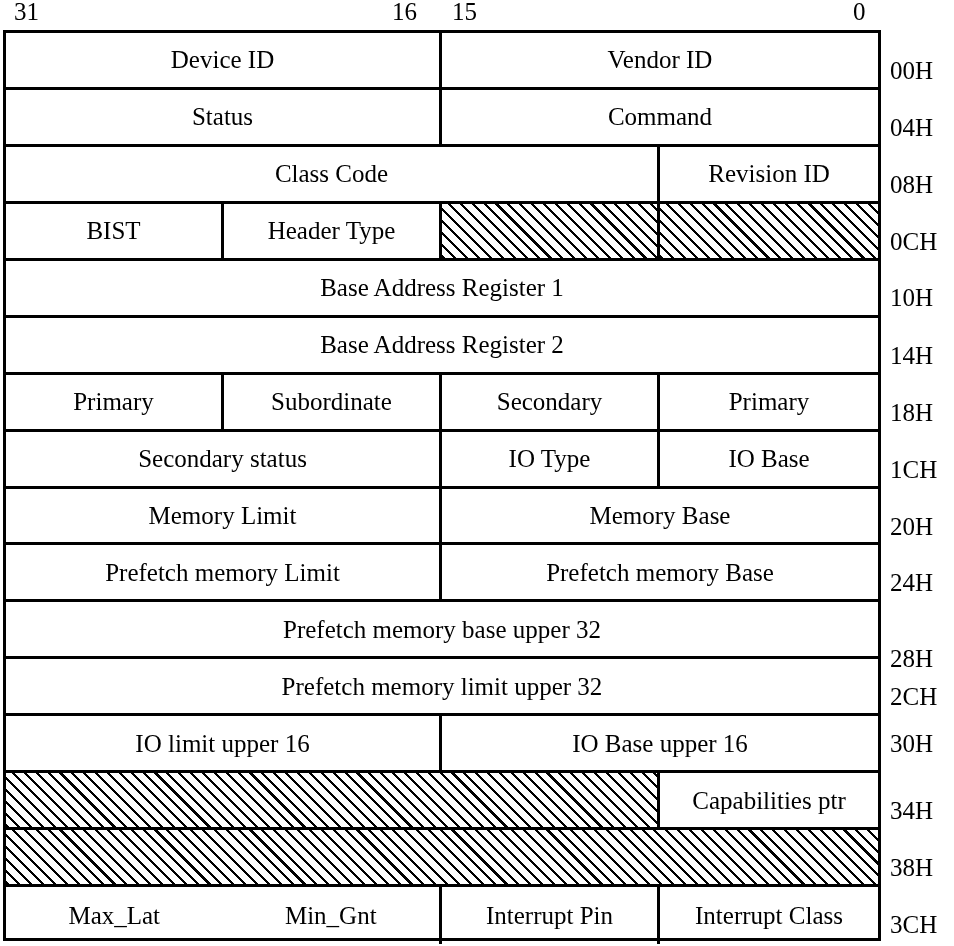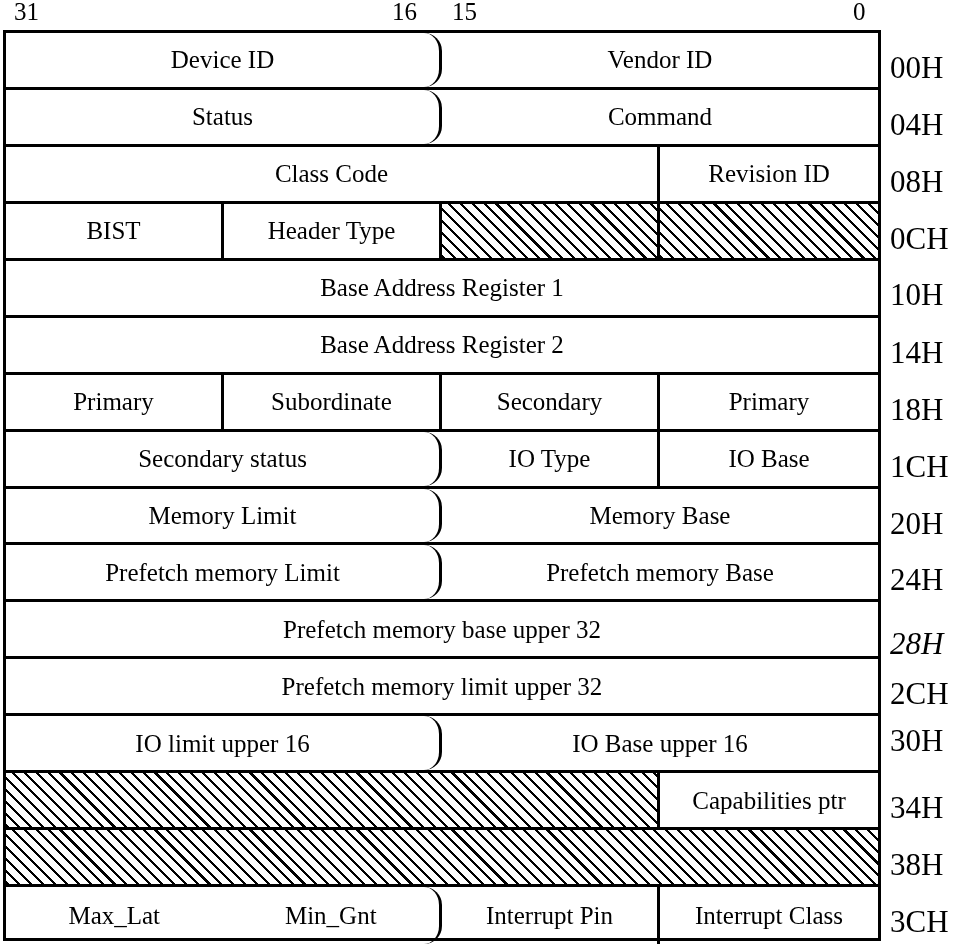--- a/index.html
+++ b/index.html
@@ -52,21 +52,21 @@
     border-right:3px solid #000;
     overflow:hidden;
     font-size:25px;
     line-height:1;
     white-space:nowrap;
   }
   .cell:last-child{border-right:none;}
 
   
   .w-full{flex:0 0 100%;}
-  .w-half{flex:0 0 50%;border-radius:18px;}
+  .w-half{flex:0 0 50%;}
   .w-quarter{flex:0 0 25%;}
   .w-three-quarter{flex:0 0 75%;}
 
   
   .hatch{
     background-image:repeating-linear-gradient(
       45deg,
       #000 0px, #000 2.2px,
       #fff 2.2px, #fff 8.4px
     );
@@ -82,21 +82,21 @@
 
   
   .addr-col{
     position:absolute;left:890px;top:30px;
     width:64px;height:911px;
   }
   .addr{
     position:absolute;left:0;width:64px;
     height:56.95px;
     display:flex;align-items:flex-end;
-    font-size:31px;line-height:1;
+    font-size:25px;line-height:1;
     padding-bottom:4px;
     box-sizing:border-box;
     white-space:nowrap;
   }
 </style>
 </head>
 <body>
 
 <div id="diagram">
 
@@ -238,21 +238,21 @@
       <div class="addr" style="top: 0px;">00H</div>
       <div class="addr" style="top: 56.95px;">04H</div>
       <div class="addr" style="top: 113.9px;">08H</div>
       <div class="addr" style="top: 170.85px;">0CH</div>
       <div class="addr" style="top: 227px; text-align: right;">10H</div>
       <div class="addr" style="top: 284.75px;">14H</div>
       <div class="addr" style="top: 341.7px;">18H</div>
       <div class="addr" style="top: 398.65px;">1CH</div>
       <div class="addr" style="top: 455.6px;">20H</div>
       <div class="addr" style="top: 512.55px;">24H</div>
-      <div class="addr" style="top: 576px; font-style: italic;">28H</div>
+      <div class="addr" style="top: 588px;">28H</div>
       <div class="addr" style="top: 626.45px;">2CH</div>
       <div class="addr" style="top: 673px;">30H</div>
       <div class="addr" style="top: 740.35px;">34H</div>
       <div class="addr" style="top: 797.3px;">38H</div>
       <div class="addr" style="top: 854.25px;">3CH</div>
     </div>
 
 </div>
 
 </body></html>

